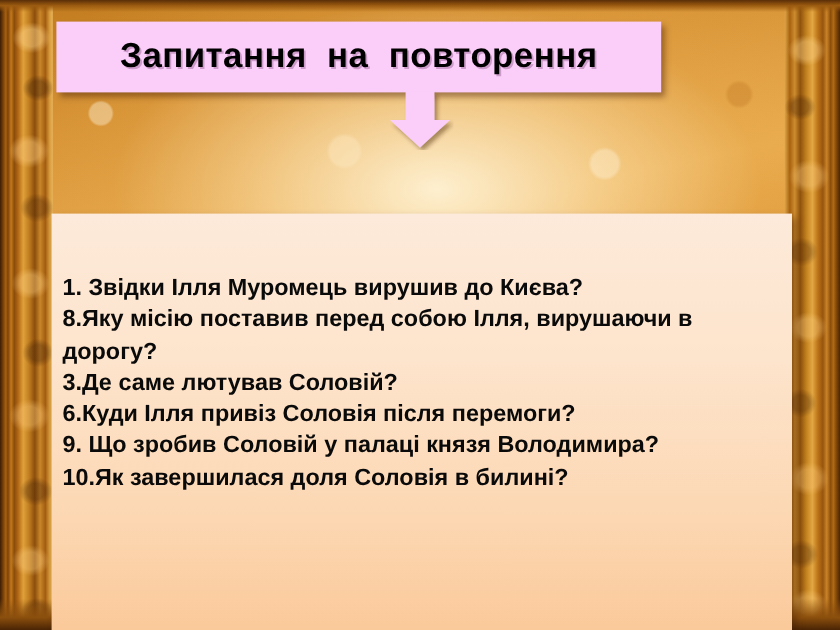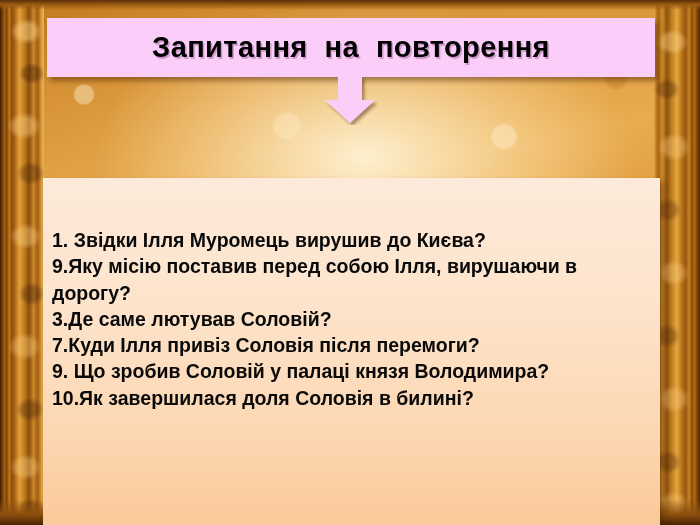--- a/index.html
+++ b/index.html
@@ -127,21 +127,21 @@
     left: 0; right: 0; bottom: 0;
     height: 26px;
     background: linear-gradient(0deg, #4a2405 0%, #8b4f0d 40%, rgba(190,118,28,0) 100%);
   }
 
   
   #title-banner {
     position: absolute;
     left: 47px;
     top: 18px;
-    width: 608px;
+    width: 504px;
     height: 59px;
     background: #fbcefa;
     box-shadow: 3px 4px 5px rgba(70,30,6,0.45);
     display: flex;
     align-items: center;
     justify-content: center;
     box-sizing: border-box;
   }
 
   #title-text {
@@ -224,21 +224,21 @@
           <feDropShadow dx="2.5" dy="3" stdDeviation="1.6" flood-color="#46200a" flood-opacity="0.45"></feDropShadow>
         </filter>
       </defs>
       <polygon points="16,0 40,0 40,24 53,24 28,47 3,24 16,24" fill="#FBCEFA" filter="url(#arrShadow)"></polygon>
     </svg>
   </div>
 
   <div id="content-panel">
     <ul id="question-list">
         <li>1. Звідки Ілля Муромець вирушив до Києва?</li>
-        <li>9.Яку місію поставив перед собою Ілля, вирушаючи в дорогу?</li>
+        <li>8.Яку місію поставив перед собою Ілля, вирушаючи в дорогу?</li>
         <li>3.Де саме лютував Соловій?</li>
-        <li>7.Куди Ілля привіз Соловія після перемоги?</li>
+        <li>6.Куди Ілля привіз Соловія після перемоги?</li>
         <li>9. Що зробив Соловій у палаці князя Володимира?</li>
         <li>10.Як завершилася доля Соловія в билині?</li>
       </ul>
   </div>
 
 </div>
 
 </body></html>

